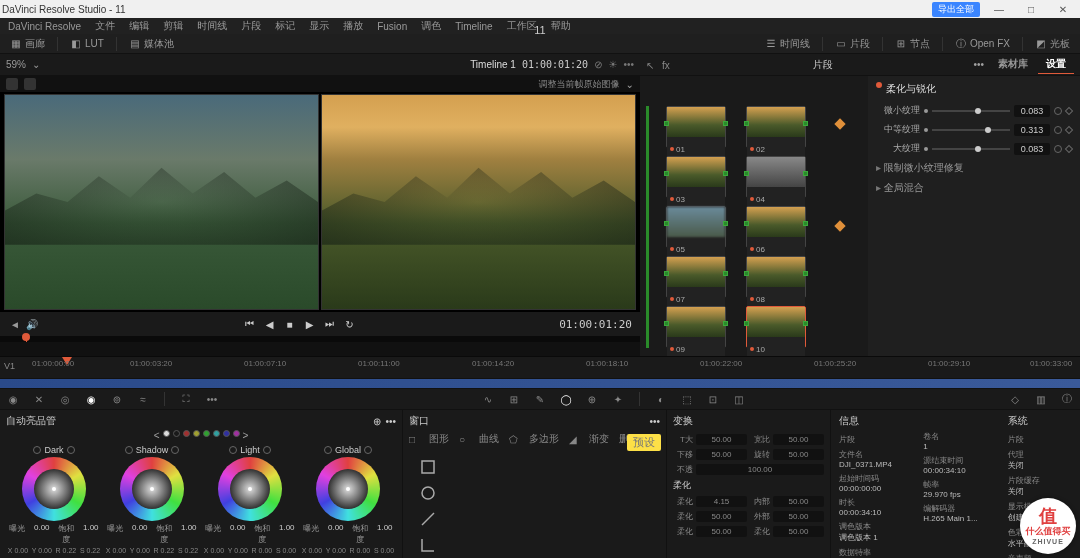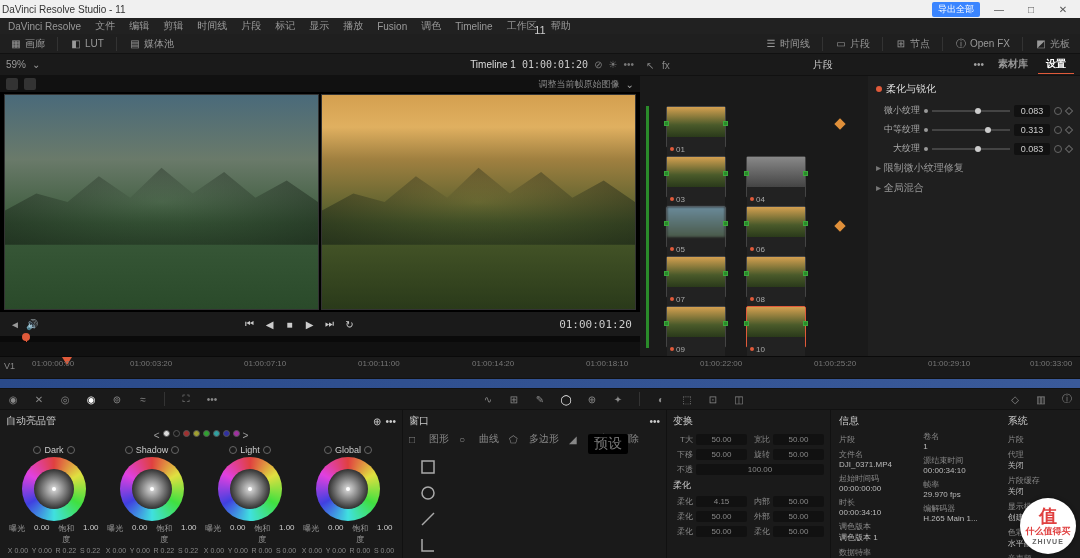--- a/index.html
+++ b/index.html
@@ -53,21 +53,21 @@
 .node-thumb { height:30px; background:linear-gradient(to bottom,#d4a050,#4a5a2a 60%,#2a3a1a); }
 .node-thumb.gray { background:linear-gradient(to bottom,#888,#444); }
 .node-thumb.blur { background:linear-gradient(to bottom,#6a8a9a,#4a5a4a); filter:blur(1px); }
 .node-label { height:12px; background:#222; display:flex; align-items:center; padding:12px 3px; font-size:8px; color:#aaa; }
 .node-label .dot { width:4px; height:4px; background:#e05a3a; border-radius:50%; margin-right:2px; }
 .node-port { position:absolute; width:5px; height:5px; background:#2a8a2a; border:1px solid #3aaa3a; }
 .node-port.in { left:-3px; top:14px; }
 .node-port.out { right:-3px; top:14px; }
 .diamond { position:absolute; width:8px; height:8px; background:#e0903a; transform:rotate(45deg); }
 .props-panel { width:212px; background:#1f1f1f; padding:6px 8px; }
-.props-hdr { display:flex; align-items:center; gap:4px; font-size:10px; color:#ddd; margin-bottom:8px; }
+.props-hdr { display:flex; gap:4px; font-size:10px; color:#ddd; margin-bottom:8px; }
 .props-hdr .dot-red { width:6px; height:6px; background:#e05a3a; border-radius:50%; }
 .prop-row { display:flex; align-items:center; gap:4px; margin-bottom:6px; font-size:9px; }
 .prop-label { width:44px; text-align:right; color:#aaa; }
 .prop-dot { width:4px; height:4px; background:#999; border-radius:50%; }
 .prop-slider { flex:1; height:2px; background:#444; position:relative; }
 .prop-slider .knob { position:absolute; width:6px; height:6px; background:#ccc; border-radius:50%; top:-2px; }
 .prop-val { width:36px; background:#111; text-align:center; color:#ccc; padding:1px 0; border-radius:2px; }
 .prop-reset { width:8px; height:8px; border:1px solid #666; border-radius:50%; }
 .prop-kf { width:6px; height:6px; border:1px solid #666; transform:rotate(45deg); }
 .prop-section { color:#999; font-size:10px; margin:6px 0; }
@@ -99,21 +99,21 @@
 .wheel-vals { display:flex; justify-content:space-between; font-size:8px; color:#999; margin-top:2px; gap:2px; }
 .wheel-vals span { flex:1; text-align:center; }
 .wheel-vals .vv { color:#ccc; }
 .wheel-xy { display:flex; justify-content:space-around; font-size:7px; color:#888; margin-top:2px; }
 .qualifier-panel { width:264px; padding:4px 6px; border-left:1px solid #111; }
 .q-hdr { display:flex; align-items:center; gap:6px; font-size:10px; color:#ccc; margin-bottom:4px; }
 .q-hdr .q-icon { width:10px; height:10px; }
 .q-shapes { display:flex; flex-direction:column; gap:8px; margin-top:12px; padding-left:10px; }
 .q-shape { width:18px; height:18px; display:flex; align-items:center; justify-content:center; color:#aaa; }
 .q-shape svg { width:16px; height:16px; }
-.q-small { position:absolute; right:38px; font-size:14px; color:#777; background:#000000; padding:1px 6px; border-radius:2px; }
+.q-small { position:absolute; right:5px; font-size:11px; color:#777; background:#fde047; padding:1px 6px; border-radius:2px; }
 .blur-panel { width:164px; padding:4px 6px; border-left:1px solid #111; }
 .blur-hdr { font-size:10px; color:#ccc; margin-bottom:6px; }
 .blur-row { display:flex; gap:3px; margin-bottom:4px; align-items:center; font-size:8px; }
 .blur-row .bl { width:20px; color:#888; text-align:right; }
 .blur-row .bv { flex:1; background:#111; text-align:center; color:#888; padding:1px 0; border-radius:2px; }
 .blur-sec { font-size:9px; color:#ccc; margin:4px 0; }
 .info-panel { flex:1; padding:4px 8px; border-left:1px solid #111; display:flex; gap:20px; }
 .info-col { flex:1; }
 .info-hdr { font-size:10px; color:#ccc; margin-bottom:6px; }
 .info-row { font-size:8px; color:#888; margin-bottom:4px; }
@@ -249,20 +249,29 @@
   </div>
 
   <div class="node-panel">
     <div class="node-graph">
 
       <div class="node" style="left:20px;top:24px">
           <div class="node-thumb"></div>
           <div class="node-label">
             <span class="dot"></span>
             <span>01</span>
+          </div>
+          <div class="node-port in"></div>
+          <div class="node-port out"></div>
+        </div>
+      <div class="node" style="left:100px;top:24px">
+          <div class="node-thumb"></div>
+          <div class="node-label">
+            <span class="dot"></span>
+            <span>02</span>
           </div>
           <div class="node-port in"></div>
           <div class="node-port out"></div>
         </div>
 
       <div class="node" style="left:20px;top:74px">
           <div class="node-thumb"></div>
           <div class="node-label">
             <span class="dot"></span>
             <span>03</span>

